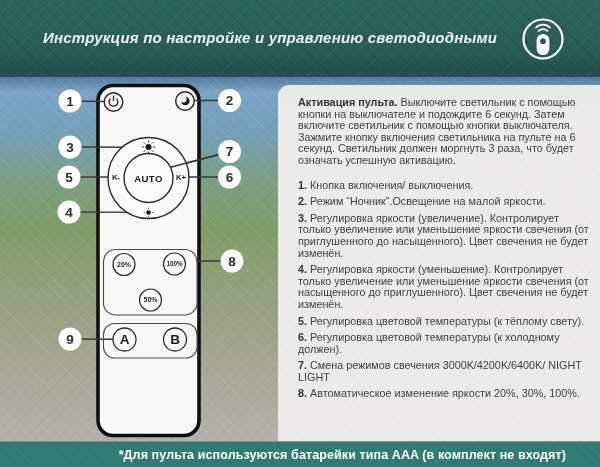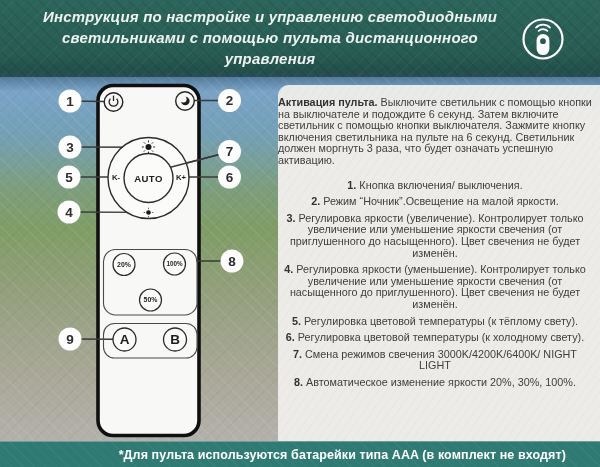--- a/index.html
+++ b/index.html
@@ -33,46 +33,45 @@
         #7d9e7f 30%, #809d66 42%, #94a07e 60%,
         #a8a796 80%, #b4b1ab 100%);
   }
   .remote-svg{position:absolute;left:0;top:0;display:block;}
   .panel{
     position:absolute;left:278px;top:8px;right:0;bottom:0;
     background:
       repeating-linear-gradient(-55deg, rgba(0,0,0,0.018) 0 1px, transparent 1px 7px),
       linear-gradient(180deg,#e7eae9 0%,#edece8 10%,#ecebe7 100%);
     border-top-left-radius:11px;
-    padding:12px 8px 0 0;box-sizing:border-box;
+    padding:12px 8px 0 20px;box-sizing:border-box;
     color:#3e3e3e;font-size:10.8px;line-height:11.6px;
   }
   .panel b{font-weight:700;color:#333;}
   .para{margin:0 0 13px 0;}
-  .item{margin:2px 0 5px 0;text-align:center;}
+  .item{margin:2px 0 5px 0;}
   
   .ftr{
     height:26px;background:#2f7b74;
     border-top:1px solid rgba(255,255,255,0.28);box-sizing:border-box;
     display:flex;align-items:center;justify-content:flex-end;
     padding-right:34px;
     color:#ffffff;font-size:12.5px;font-weight:700;letter-spacing:.1px;
     background-image:repeating-linear-gradient(45deg, rgba(255,255,255,0.04) 0 1px, transparent 1px 8px);
   }
   svg text{font-family:"Liberation Sans",sans-serif;}
 </style>
 </head>
 <body>
 
 <div class="page">
 
   <header class="hdr">
     <div class="hdr-title">
       <div>Инструкция по настройке и управлению светодиодными</div>
-      <div>светильниками с помощью пульта дистанционного управления</div>
     </div>
     <svg class="hdr-icon" width="46" height="60" viewBox="0 0 46 60">
       <circle cx="23" cy="30" r="19.5" fill="none" stroke="#ffffff" stroke-width="2.2"></circle>
       <path d="M18.6 21.9 A6.2 6.2 0 0 1 27.4 21.9" fill="none" stroke="#ffffff" stroke-width="1.7" stroke-linecap="round"></path>
       <path d="M16 18.6 A9.9 9.9 0 0 1 30 18.6" fill="none" stroke="#ffffff" stroke-width="1.7" stroke-linecap="round"></path>
       <rect x="16.6" y="25" width="12.8" height="21" rx="6.4" fill="#ffffff"></rect>
       <circle cx="23" cy="32.2" r="2.9" fill="#285c53"></circle>
     </svg>
   </header>
 
@@ -205,21 +204,21 @@
       <p class="para">
         <b>Активация пульта.</b>
         <span>Выключите светильник с помощью кнопки на выключателе и подождите 6 секунд. Затем включите светильник с помощью кнопки выключателя. Зажмите кнопку включения светильника на пульте на 6 секунд. Светильник должен моргнуть 3 раза, что будет означать успешную активацию.</span>
       </p>
       <div>
           <div class="item"><b>1.</b><span> Кнопка включения/ выключения.</span></div>
           <div class="item"><b>2.</b><span> Режим “Ночник”.Освещение на малой яркости.</span></div>
           <div class="item"><b>3.</b><span> Регулировка яркости (увеличение). Контролирует только увеличение или уменьшение яркости свечения (от приглушенного до насыщенного). Цвет свечения не будет изменён.</span></div>
           <div class="item"><b>4.</b><span> Регулировка яркости (уменьшение). Контролирует только увеличение или уменьшение яркости свечения (от насыщенного до приглушенного). Цвет свечения не будет изменён.</span></div>
           <div class="item"><b>5.</b><span> Регулировка цветовой температуры (к тёплому свету).</span></div>
-          <div class="item"><b>6.</b><span> Регулировка цветовой температуры (к холодному свету).</span></div>
+          <div class="item"><b>6.</b><span> Регулировка цветовой температуры (к холодному должен).</span></div>
           <div class="item"><b>7.</b><span> Смена режимов свечения 3000K/4200K/6400K/ NIGHT LIGHT</span></div>
           <div class="item"><b>8.</b><span> Автоматическое изменение яркости 20%, 30%, 100%.</span></div>
         </div>
     </div>
   </div>
 
   <footer class="ftr">
     <span>*Для пульта используются батарейки типа AAA (в комплект не входят)</span>
   </footer>
 </div>

